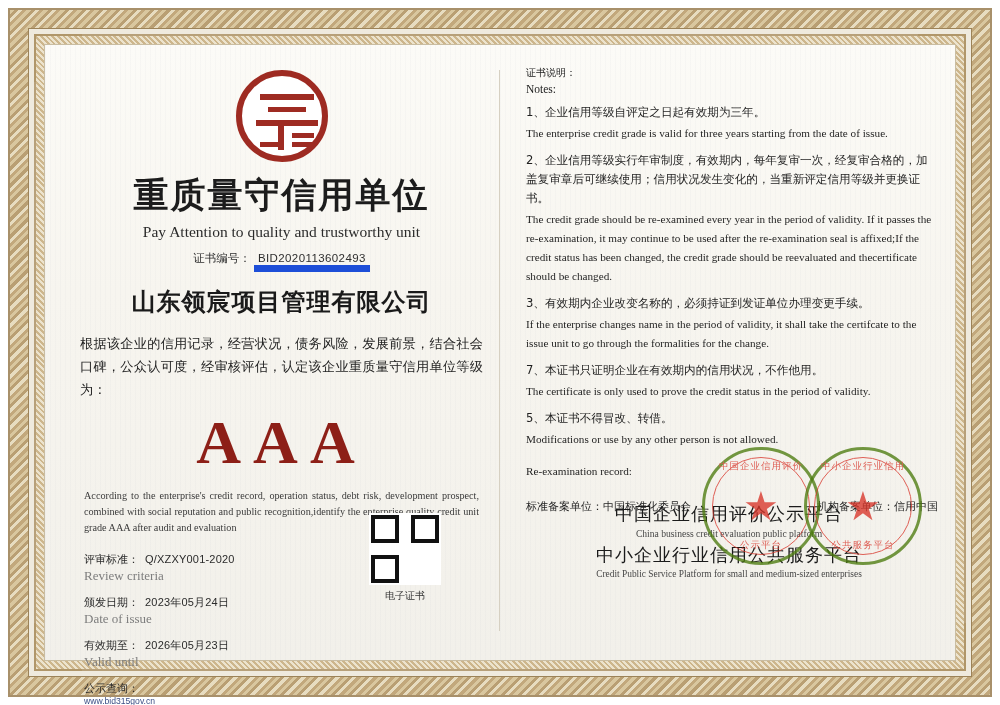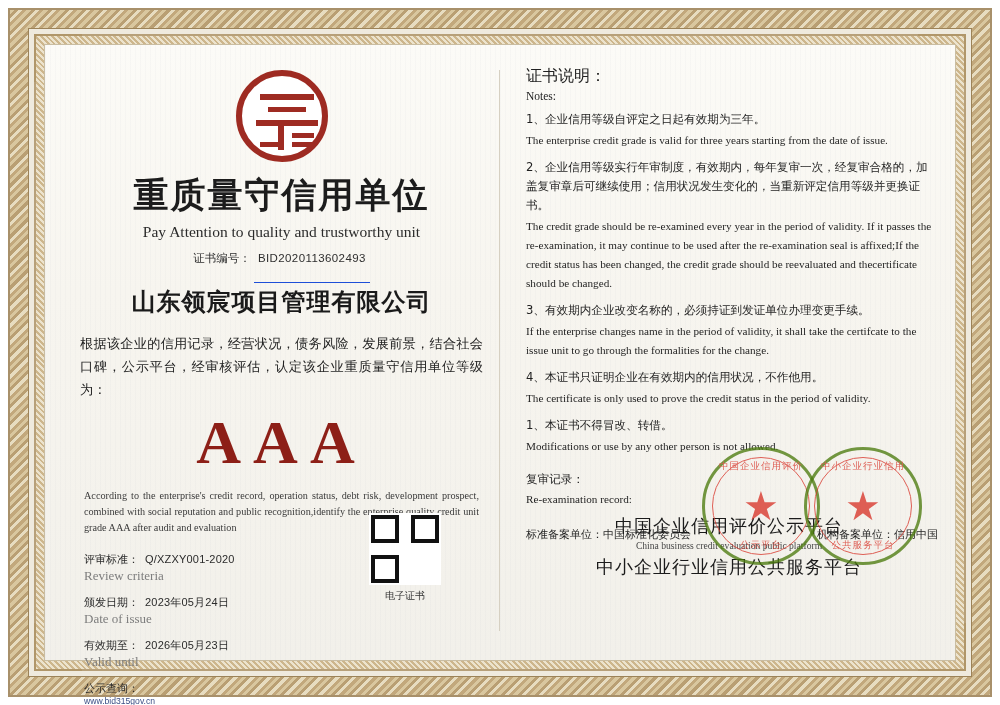--- a/index.html
+++ b/index.html
@@ -86,21 +86,21 @@
     font-family:"DejaVu Sans",sans-serif;
   }
   .title-en{
     text-align:center;font-size:15.5px;color:#2b2b2b;margin-top:4px;
     font-family:"Liberation Serif",serif;
   }
   .cert-no-row{
     text-align:center;margin-top:10px;font-size:11.5px;color:#2e2e2e;
   }
   .cert-no-row .label{font-family:"DejaVu Sans",sans-serif;}
-  .cert-no-row .value{border-bottom:1px solid #1d4ed8;padding:0 4px 18px 4px;letter-spacing:.4px;}
+  .cert-no-row .value{border-bottom:7px solid #1d4ed8;padding:0 4px 1px 4px;letter-spacing:.4px;}
 
   .company{
     text-align:center;margin-top:20px;font-size:24px;color:#1a1a1a;font-weight:bold;
     font-family:"DejaVu Sans",sans-serif;letter-spacing:1px;
   }
 
   .body-cn{
     margin:14px 6px 0 6px;font-size:13.2px;line-height:23px;color:#232323;
     text-align:justify;font-family:"DejaVu Sans",sans-serif;
   }
@@ -138,21 +138,21 @@
   }
   .qr:before,.qr:after{
     content:"";position:absolute;width:20px;height:20px;border:4px solid #111;background:#fff;
   }
   .qr:before{left:2px;top:2px;}
   .qr:after{right:2px;top:2px;}
   .qr-in{position:absolute;left:2px;bottom:2px;width:20px;height:20px;border:4px solid #111;background:#fff;}
   .qr-cap{font-size:10px;color:#333;margin-top:4px;font-family:"DejaVu Sans",sans-serif;}
 
   
-  .notes-head{font-size:16px;color:#222;font-family:"DejaVu Sans",sans-serif;}
+  .notes-head{font-size:10px;color:#222;font-family:"DejaVu Sans",sans-serif;}
   .notes-head-en{font-size:11.5px;color:#222;margin-top:3px;font-family:"Liberation Serif",serif;}
   .note{margin-top:8px;}
   .note .cn{font-size:11.6px;color:#1f1f1f;line-height:19px;font-family:"DejaVu Sans",sans-serif;}
   .note .en{font-size:11.2px;color:#1f1f1f;line-height:19px;font-family:"Liberation Serif",serif;margin-top:2px;}
 
   .reexam{margin-top:16px;}
   .reexam .cn{font-size:11.6px;color:#1f1f1f;font-family:"DejaVu Sans",sans-serif;}
   .reexam .en{font-size:11.2px;color:#1f1f1f;font-family:"Liberation Serif",serif;margin-top:6px;}
 
   .reg-row{
@@ -221,21 +221,21 @@
       <div class="title-cn">重质量守信用单位</div>
       <div class="title-en">Pay Attention to quality and trustworthy unit</div>
 
       <div class="cert-no-row">
         <span class="label">证书编号：</span>
         <span class="value">BID2020113602493</span>
       </div>
 
       <div class="company">山东领宸项目管理有限公司</div>
 
-      <div class="body-cn">根据该企业的信用记录，经营状况，债务风险，发展前景，结合社会口碑，公示平台，经审核评估，认定该企业重质量守信用单位等级为：</div>
+      <div class="body-cn">根据该企业的信用记录，经营状况，债务风险，发展前景，结合社会口碑，公众认可度，经审核评估，认定该企业重质量守信用单位等级为：</div>
 
       <div class="grade">AAA</div>
 
       <div class="body-en">According to the enterprise's credit record, operation status, debt risk, development prospect, combined with social reputation and public recognition,identify the enterprise quality credit unit grade AAA after audit and evaluation</div>
 
       <div class="fields">
         <div class="field">
           <span class="cn">评审标准：</span><span class="val">Q/XZXY001-2020</span>
           <span class="en">Review criteria</span>
         </div>
@@ -275,42 +275,42 @@
       </div>
       <div class="note">
         <div class="cn">2、企业信用等级实行年审制度，有效期内，每年复审一次，经复审合格的，加盖复审章后可继续使用；信用状况发生变化的，当重新评定信用等级并更换证书。</div>
         <div class="en">The credit grade should be re-examined every year in the period of validity. If it passes the re-examination, it may continue to be used after the re-examination seal is affixed;If the credit status has been changed, the credit grade should be reevaluated and thecertificate should be changed.</div>
       </div>
       <div class="note">
         <div class="cn">3、有效期内企业改变名称的，必须持证到发证单位办理变更手续。</div>
         <div class="en">If the enterprise changes name in the period of validity, it shall take the certifcate to the issue unit to go through the formalities for the change.</div>
       </div>
       <div class="note">
-        <div class="cn">4、本证书只证明企业在有效期内的信用状况，不作他用。</div>
+        <div class="cn">7、本证书只证明企业在有效期内的信用状况，不作他用。</div>
         <div class="en">The certificate is only used to prove the credit status in the period of validity.</div>
       </div>
       <div class="note">
-        <div class="cn">1、本证书不得冒改、转借。</div>
+        <div class="cn">5、本证书不得冒改、转借。</div>
         <div class="en">Modifications or use by any other person is not allowed.</div>
       </div>
 
       <div class="reexam">
-        <div class="cn">复审记录：</div>
         <div class="en">Re-examination record:</div>
       </div>
 
       <div class="reg-row">
         <span>标准备案单位：中国标准化委员会</span>
         <span>机构备案单位：信用中国</span>
       </div>
 
       <div class="issuer">
         <div class="l1">中国企业信用评价公示平台</div>
         <div class="l1en">China business credit evaluation  public  platform</div>
         <div class="l2">中小企业行业信用公共服务平台</div>
+        <div class="l2en">Credit Public Service Platform for small and medium-sized enterprises</div>
       </div>
 
       <div class="seal seal-a">
         <div class="ring"></div>
         <div class="txt-top">中国企业信用评价</div>
         <div class="star">★</div>
         <div class="txt-bot">公示平台</div>
       </div>
       <div class="seal seal-b">
         <div class="ring"></div>

